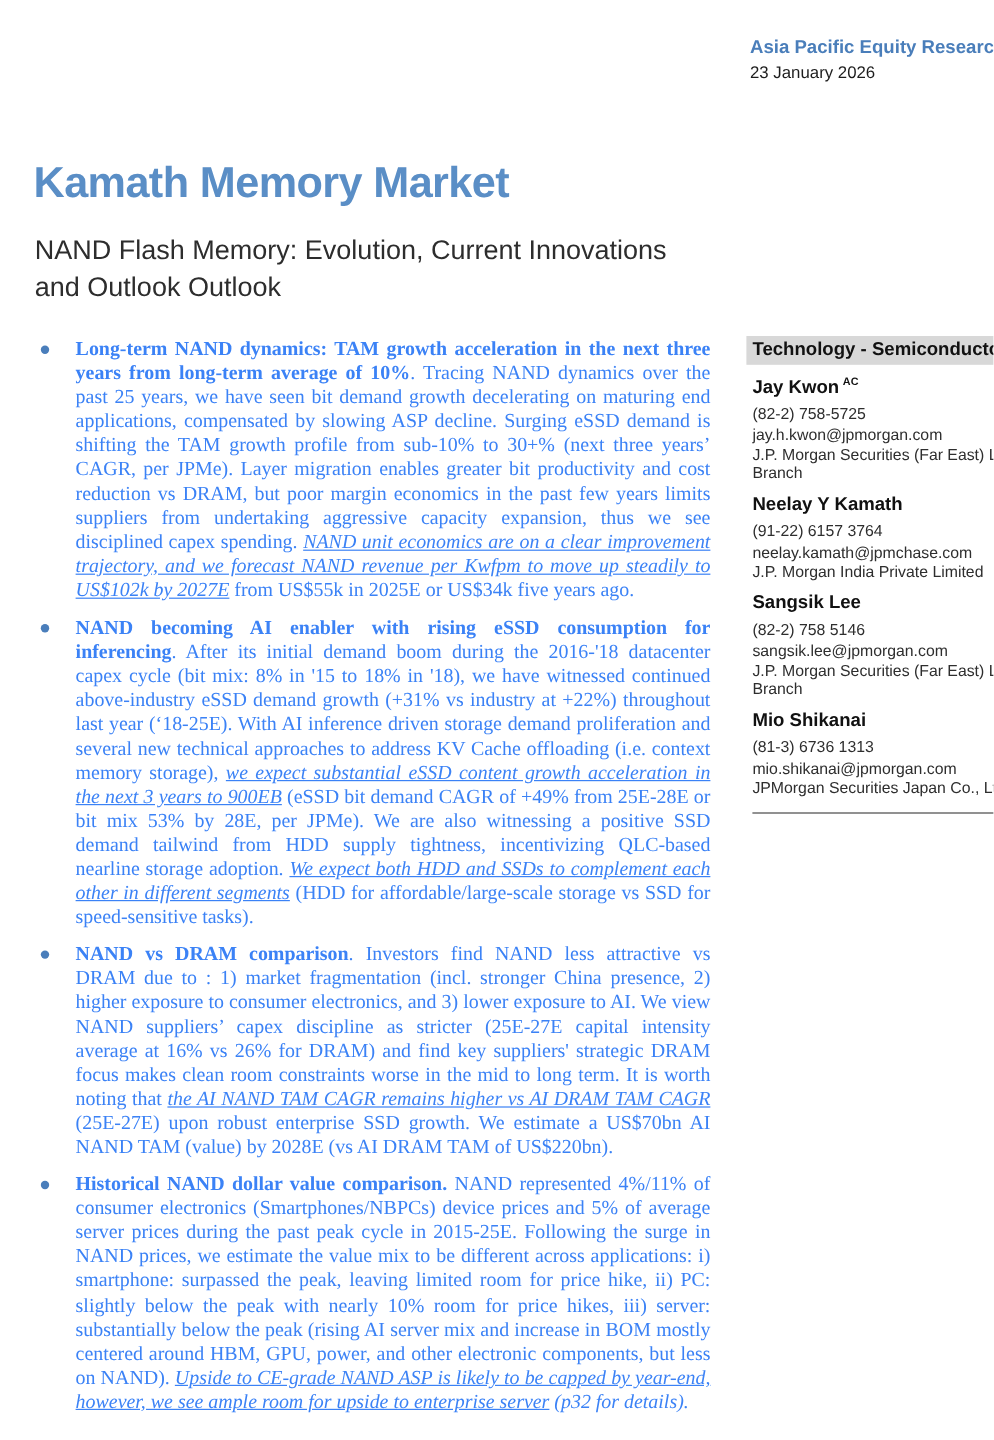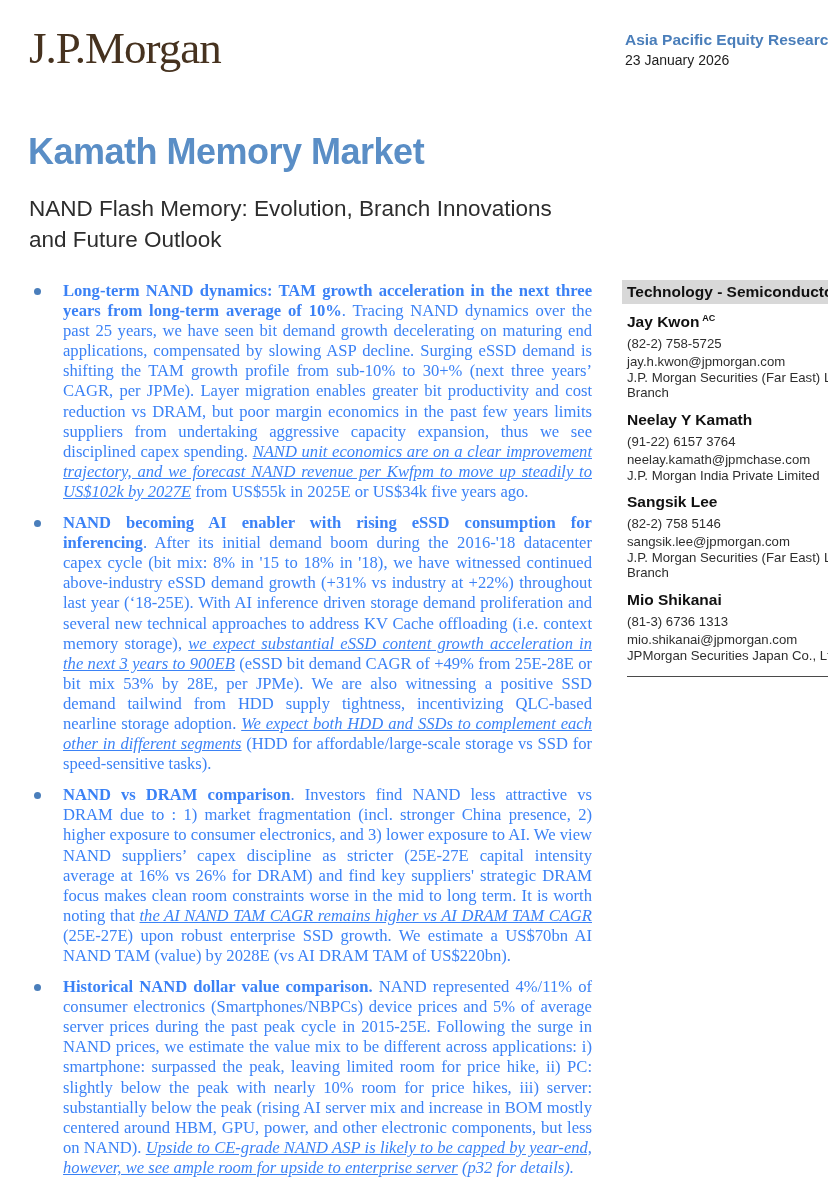--- a/index.html
+++ b/index.html
@@ -130,29 +130,28 @@
     margin-left: 5px;
     border-top: 1.5px solid #4a4a4a;
     width: 250px;
   }
 </style>
 </head>
 <body>
 
 <div class="page">
 
-  <div class="logo">J.P.Morgan</div>
 
   <div class="hdr-right">
     <div class="region">Asia Pacific Equity Research</div>
     <div class="date">23 January 2026</div>
   </div>
 
   <div class="title">Kamath Memory Market</div>
-  <div class="subtitle">NAND Flash Memory: Evolution, Branch Innovations and Future Outlook</div>
+  <div class="subtitle">NAND Flash Memory: Evolution, Current Innovations and Outlook Outlook</div>
 
   <div class="main-col">
     <ul class="bullets">
         <li class="bullet-item"><span class="seg-b">Long-term NAND dynamics: TAM growth acceleration in the next three years from long-term average of 10%</span><span class="seg-n">. Tracing NAND dynamics over the past 25 years, we have seen bit demand growth decelerating on maturing end applications, compensated by slowing ASP decline. Surging eSSD demand is shifting the TAM growth profile from sub-10% to 30+% (next three years’ CAGR, per JPMe). Layer migration enables greater bit productivity and cost reduction vs DRAM, but poor margin economics in the past few years limits suppliers from undertaking aggressive capacity expansion, thus we see disciplined capex spending. </span><span class="seg-iu">NAND unit economics are on a clear improvement trajectory, and we forecast NAND revenue per Kwfpm to move up steadily to US$102k by 2027E</span><span class="seg-n"> from US$55k in 2025E or US$34k five years ago.</span></li>
         <li class="bullet-item"><span class="seg-b">NAND becoming AI enabler with rising eSSD consumption for inferencing</span><span class="seg-n">. After its initial demand boom during the 2016-'18 datacenter capex cycle (bit mix: 8% in '15 to 18% in '18), we have witnessed continued above-industry eSSD demand growth (+31% vs industry at +22%) throughout last year (‘18-25E). With AI inference driven storage demand proliferation and several new technical approaches to address KV Cache offloading (i.e. context memory storage), </span><span class="seg-iu">we expect substantial eSSD content growth acceleration in the next 3 years to 900EB</span><span class="seg-n"> (eSSD bit demand CAGR of +49% from 25E-28E or bit mix 53% by 28E, per JPMe). We are also witnessing a positive SSD demand tailwind from HDD supply tightness, incentivizing QLC-based nearline storage adoption. </span><span class="seg-iu">We expect both HDD and SSDs to complement each other in different segments</span><span class="seg-n"> (HDD for affordable/large-scale storage vs SSD for speed-sensitive tasks).</span></li>
         <li class="bullet-item"><span class="seg-b">NAND vs DRAM comparison</span><span class="seg-n">. Investors find NAND less attractive vs DRAM due to : 1) market fragmentation (incl. stronger China presence, 2) higher exposure to consumer electronics, and 3) lower exposure to AI. We view NAND suppliers’ capex discipline as stricter (25E-27E capital intensity average at 16% vs 26% for DRAM) and find key suppliers' strategic DRAM focus makes clean room constraints worse in the mid to long term. It is worth noting that </span><span class="seg-iu">the AI NAND TAM CAGR remains higher vs AI DRAM TAM CAGR</span><span class="seg-n"> (25E-27E) upon robust enterprise SSD growth. We estimate a US$70bn AI NAND TAM (value) by 2028E (vs AI DRAM TAM of US$220bn).</span></li>
         <li class="bullet-item"><span class="seg-b">Historical NAND dollar value comparison.</span><span class="seg-n"> NAND represented 4%/11% of consumer electronics (Smartphones/NBPCs) device prices and 5% of average server prices during the past peak cycle in 2015-25E. Following the surge in NAND prices, we estimate the value mix to be different across applications: i) smartphone: surpassed the peak, leaving limited room for price hike, ii) PC: slightly below the peak with nearly 10% room for price hikes, iii) server: substantially below the peak (rising AI server mix and increase in BOM mostly centered around HBM, GPU, power, and other electronic components, but less on NAND). </span><span class="seg-iu">Upside to CE-grade NAND ASP is likely to be capped by year-end, however, we see ample room for upside to enterprise server</span><span class="seg-i"> (p32 for details).</span></li>
       </ul>
   </div>
 

